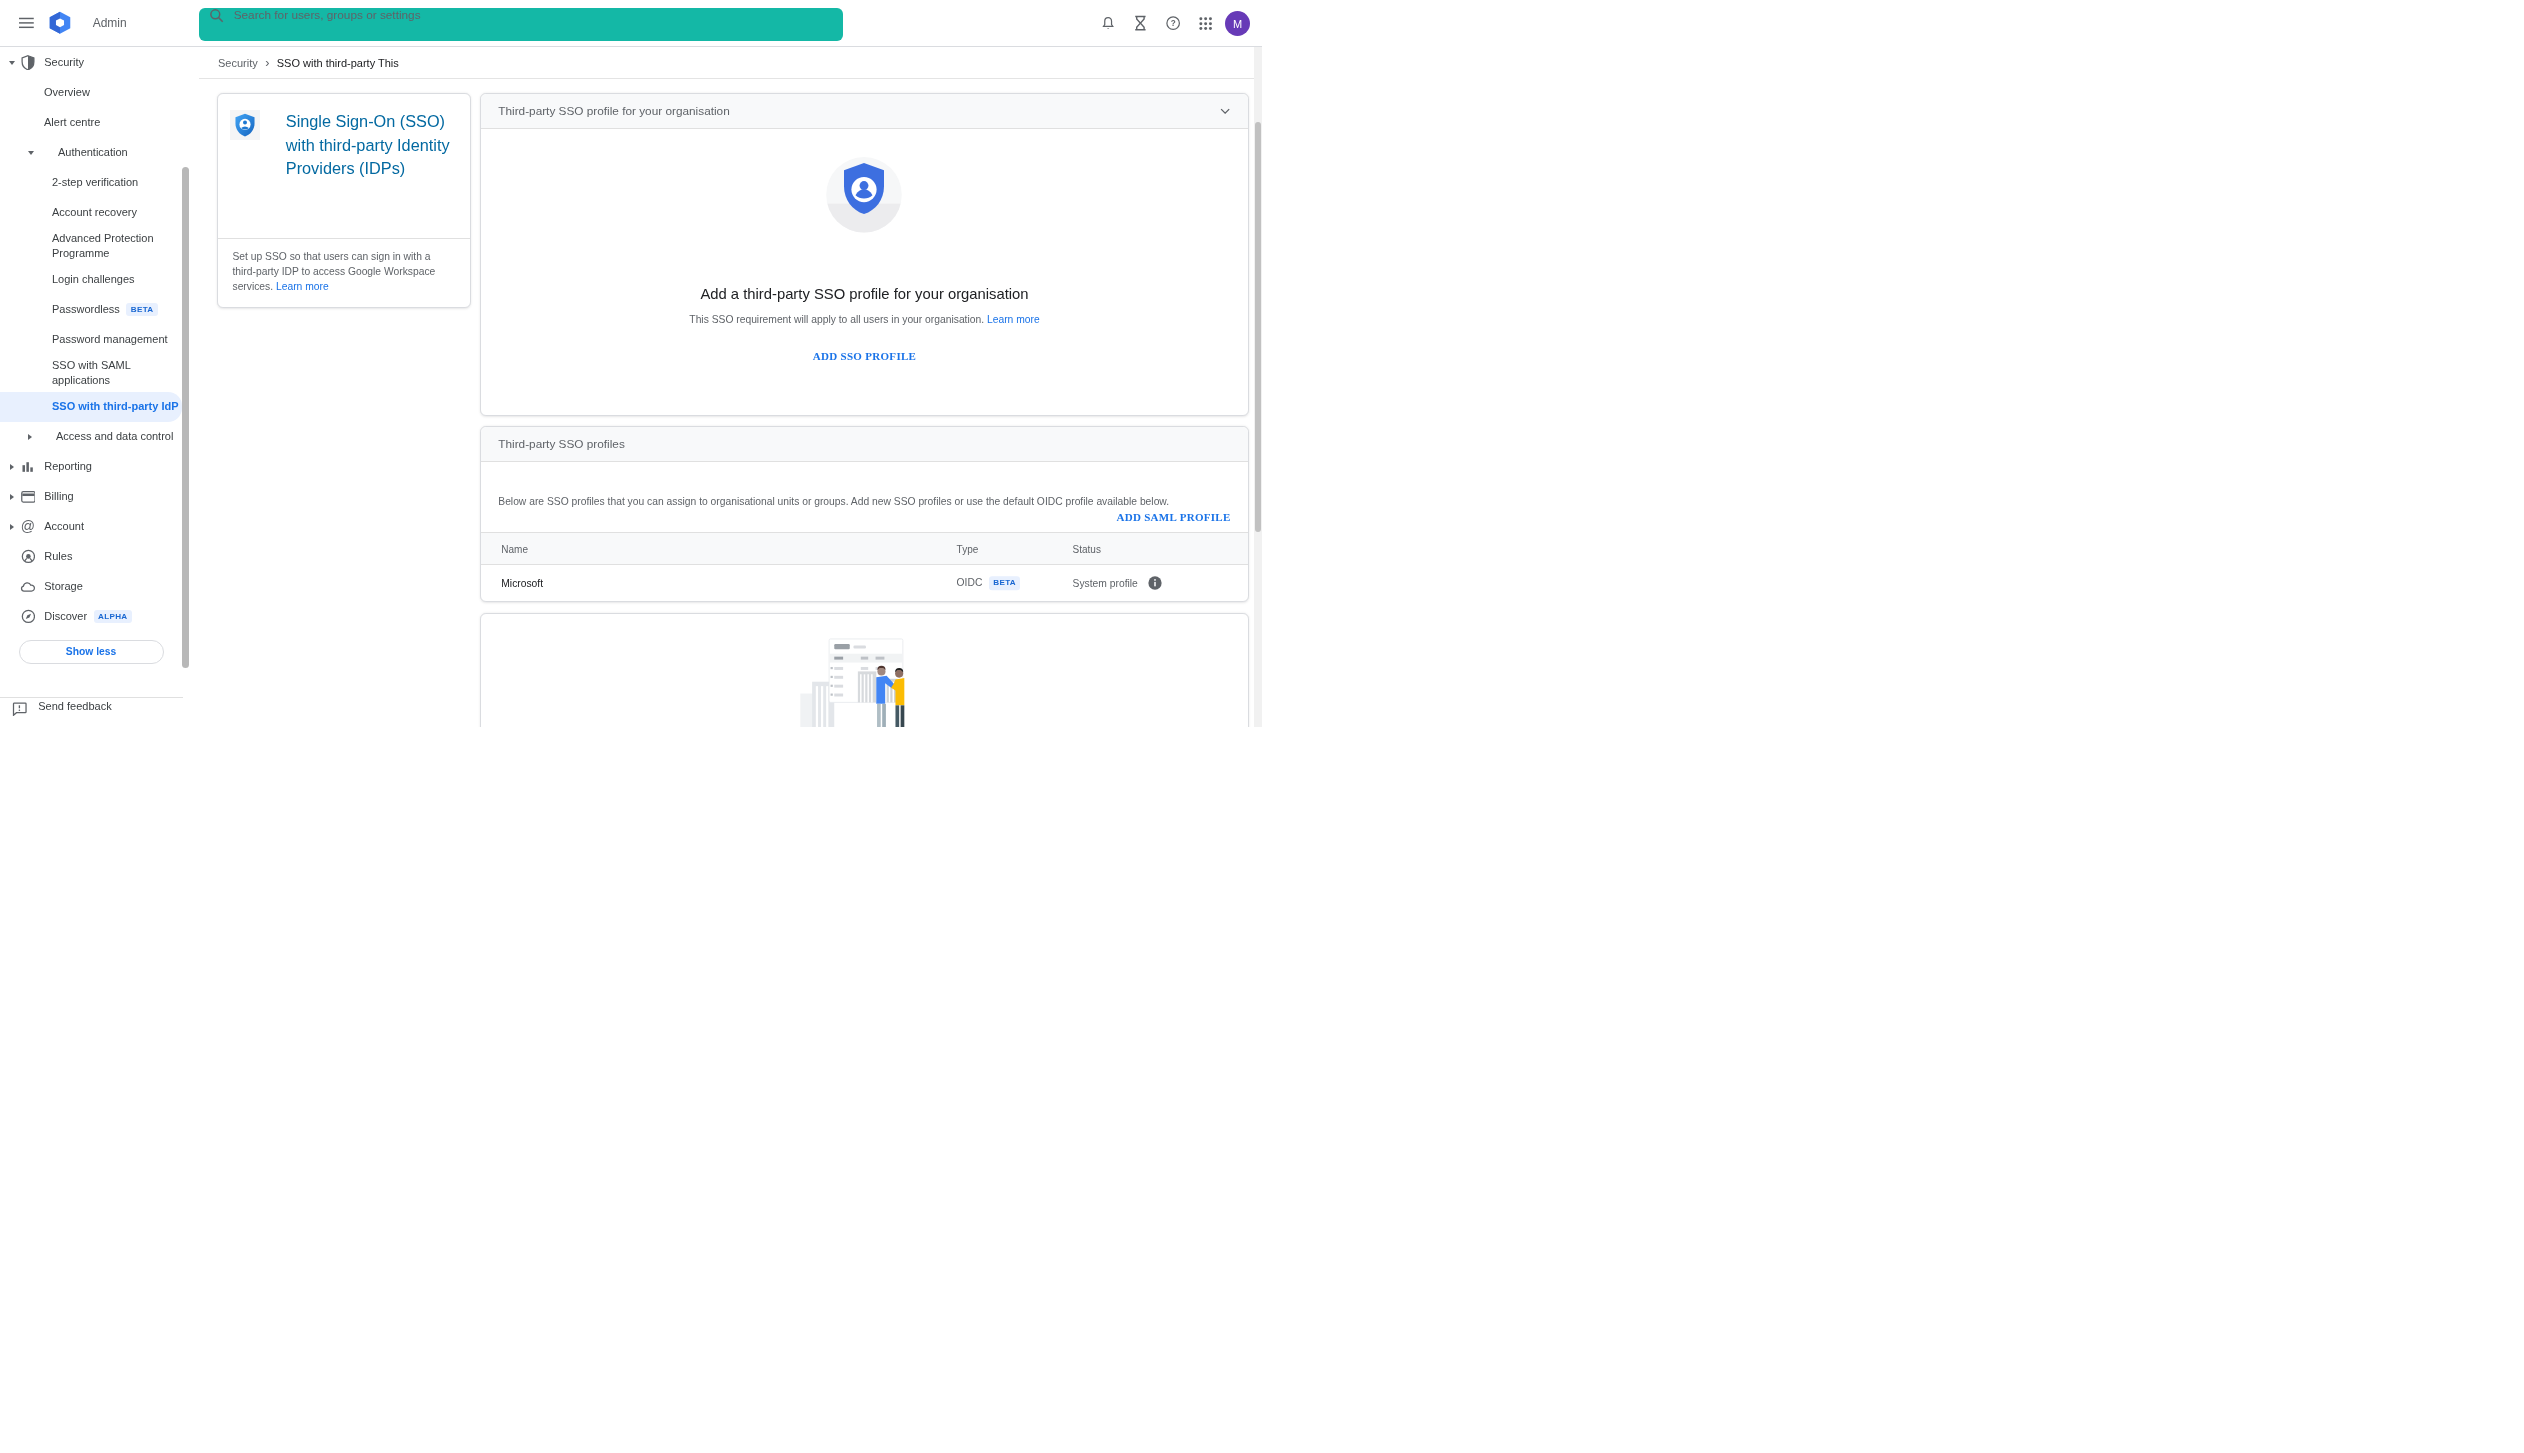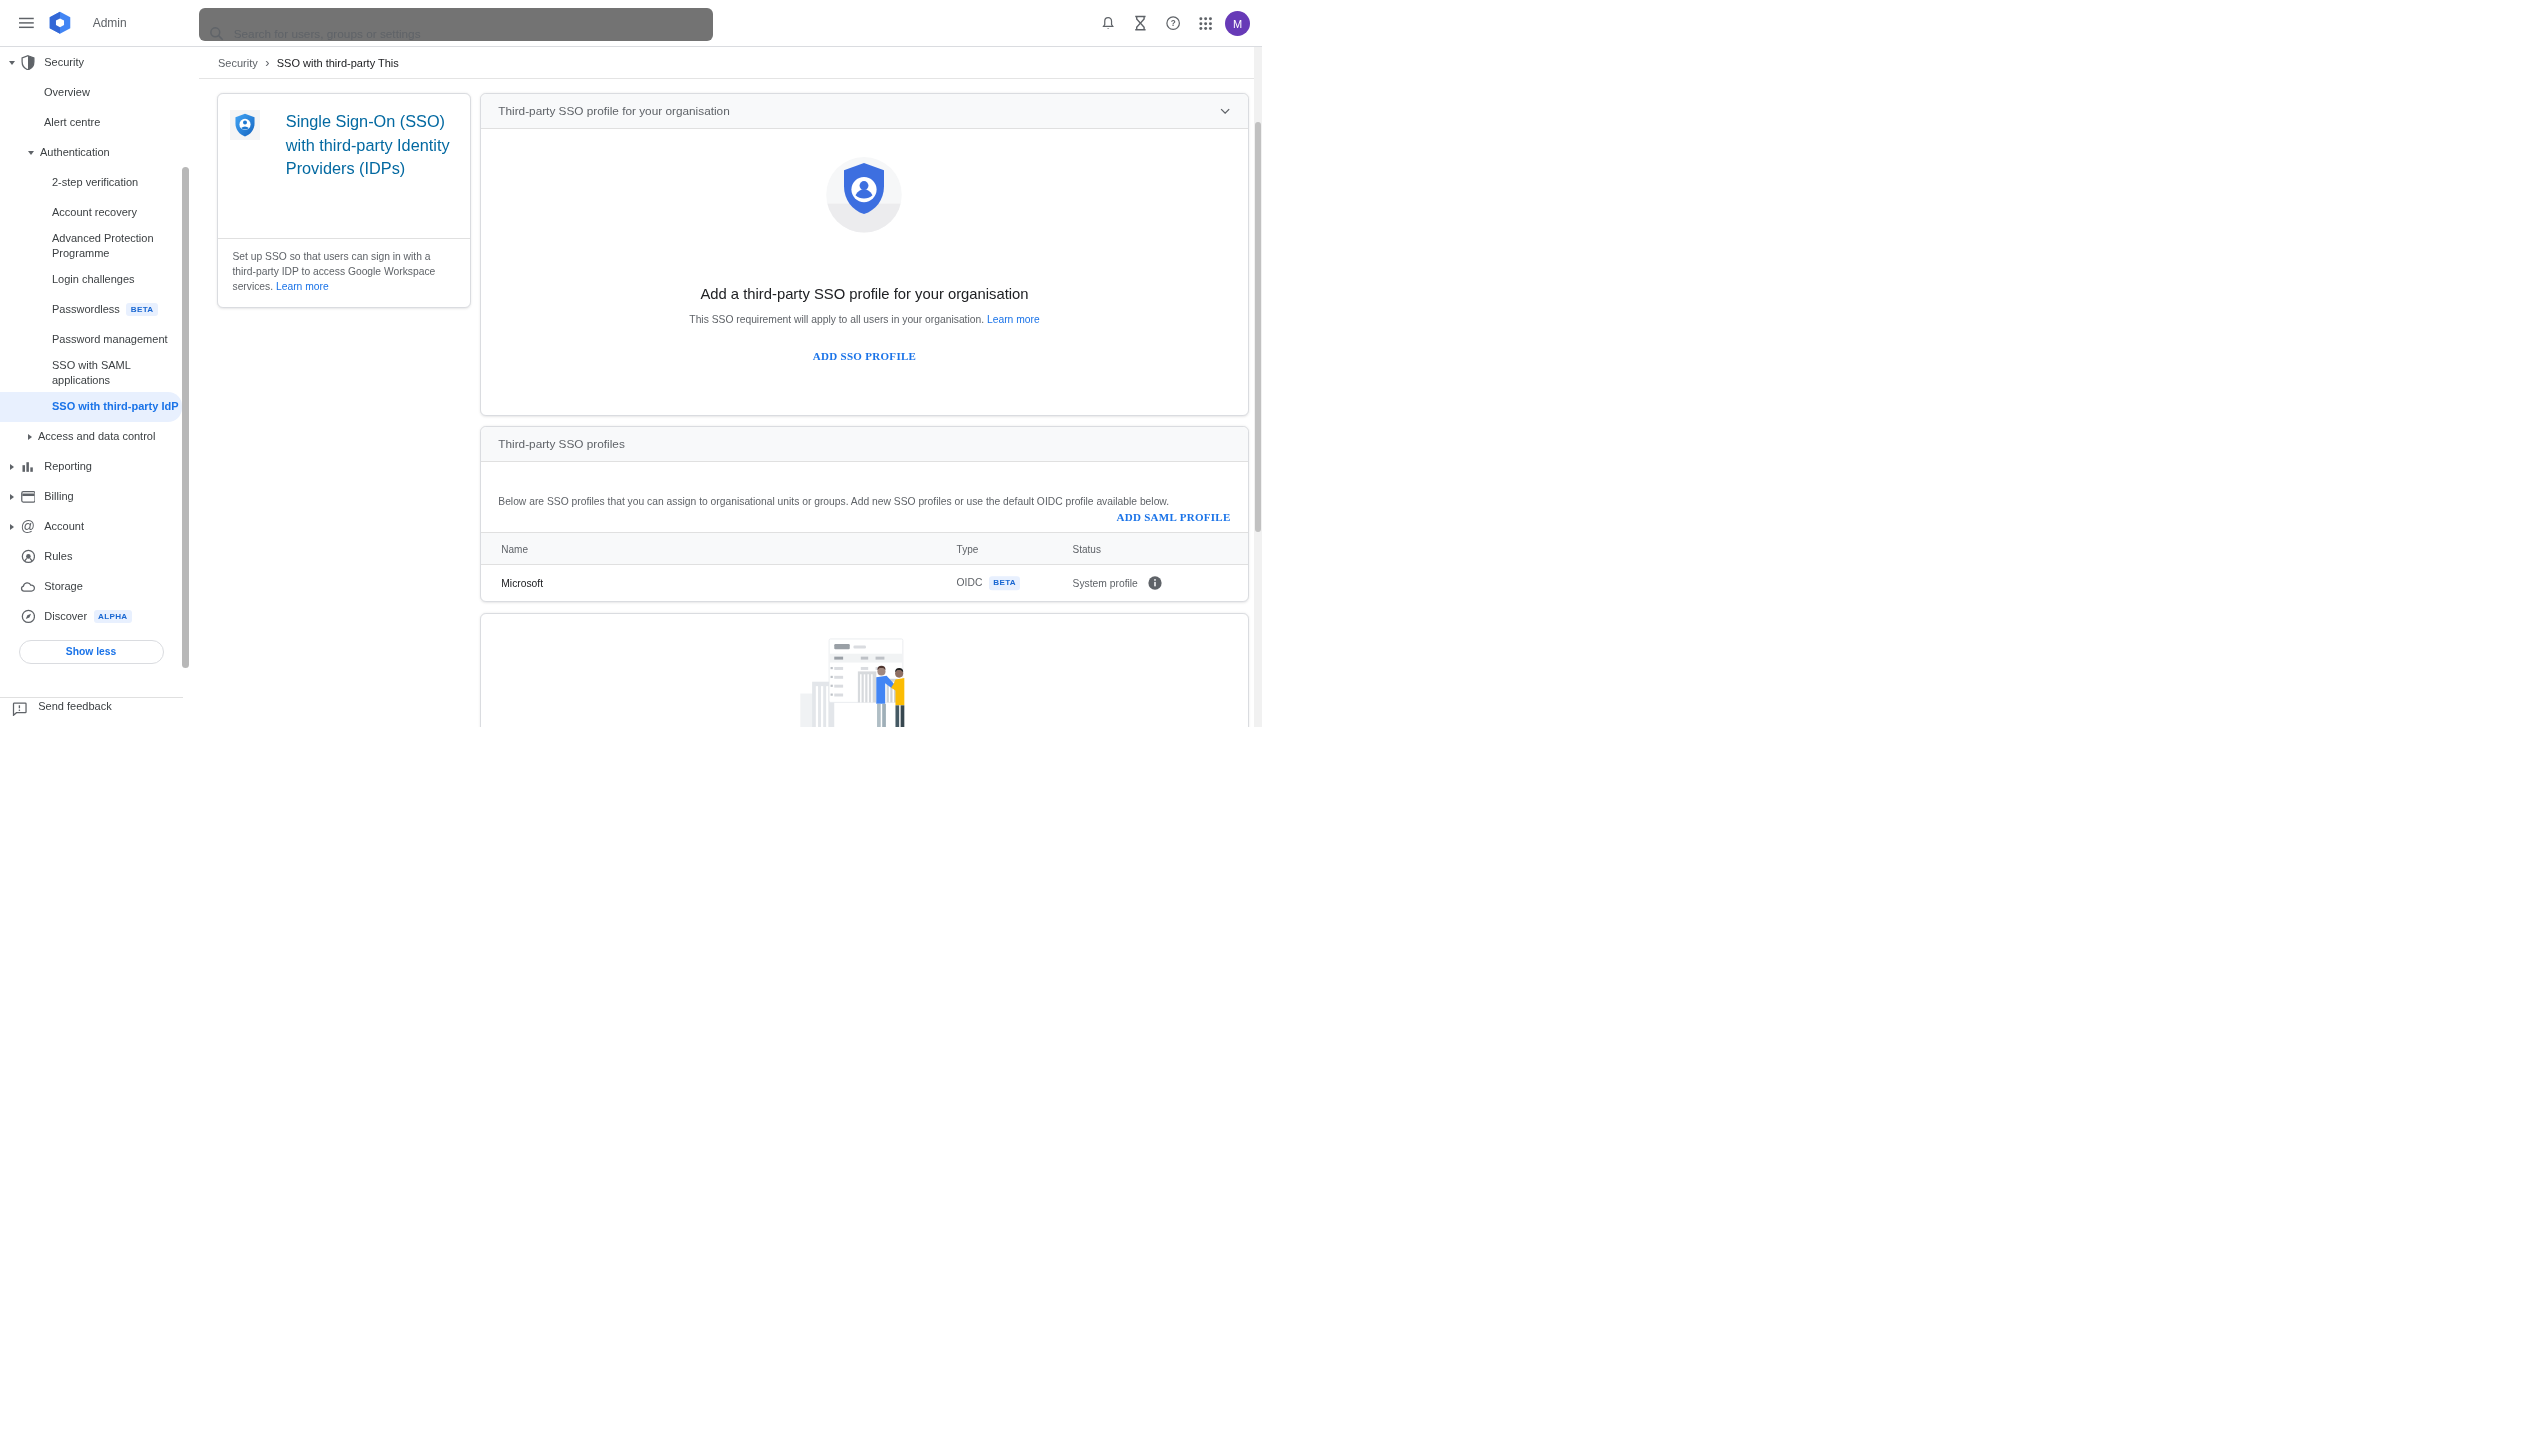--- a/index.html
+++ b/index.html
@@ -5,42 +5,42 @@
 *{margin:0;padding:0;box-sizing:border-box}
 html,body{width:1262px;height:727px}
 body{font-family:"Liberation Sans",sans-serif;background:#fff;color:#202124;overflow:hidden}
 .app{position:relative;width:1262px;height:727px;overflow:hidden;background:#fff}
 svg{display:block}
 
 .topbar{height:47px;display:flex;align-items:center;border-bottom:0.7px solid #dadce0;background:#fff;position:relative;z-index:6}
 .hamburger{width:32.5px;height:32.5px;margin-left:10.3px;display:flex;align-items:center;justify-content:center;cursor:pointer;border-radius:50%}
 .logo{display:flex;align-items:center;margin-left:5.9px}
 .logo-text{font-size:12px;color:#5f6368;margin-left:22px}
-.searchbar{position:absolute;left:199px;top:8.1px;width:514px;height:33px;background:#737373;border-radius:5.9px;display:flex;align-items:flex-end;padding:0 10.3px}
+.searchbar{position:absolute;left:199px;top:8.1px;width:644px;height:33px;background:#14b8a6;border-radius:5.9px;display:flex;align-items:flex-start;padding:0 10.3px}
 .searchbar input{flex:1;margin-left:9.6px;background:transparent;border:none;outline:none;font-size:11.8px;color:#202124;font-family:inherit}
 .searchbar input::placeholder{color:#5f6368;opacity:1}
 .topbar-right{position:absolute;right:11.8px;top:0;height:47px;display:flex;align-items:center}
 .tb-btn{width:32.5px;height:32.5px;display:flex;align-items:center;justify-content:center;cursor:pointer;border-radius:50%}
 .avatar{width:25px;height:25px;margin-left:3.7px;border-radius:50%;background:#673ab7;color:#fff;display:flex;align-items:center;justify-content:center;font-size:11px;cursor:pointer}
 
 .main{display:flex;height:680px;position:relative}
 .sidebar{width:199px;flex:none;position:relative;padding-top:0.7px}
 .content{flex:1;position:relative}
 
 .nav{width:186px}
 .nav-item{display:flex;align-items:center;height:30px;font-size:11px;color:#3c4043;cursor:pointer;width:185px}
 .nav-item.two{height:37px}
 .nav-label{line-height:14.8px}
 .caret-box{width:14.8px;display:flex;justify-content:center;flex:none}
 .nav-ic{width:17.7px;height:17.7px;display:flex;align-items:center;justify-content:center;flex:none;margin-left:0}
 .l0{padding-left:4.4px}
 .l0 .nav-label{margin-left:7.4px}
 .l1{padding-left:44px}
 .l1c{padding-left:28px}
-.l1c .nav-label{margin-left:6px}
+.l1c .nav-label{margin-left:24px}
 .l2{padding-left:52px}
 .caret-down{width:0;height:0;border-left:3.7px solid transparent;border-right:3.7px solid transparent;border-top:4.4px solid #5f6368}
 .caret-right{width:0;height:0;border-top:3.7px solid transparent;border-bottom:3.7px solid transparent;border-left:4.4px solid #5f6368}
 .nav-item.selected{background:#e8f0fe;border-radius:0 14px 14px 0;width:182px;color:#1a73e8;font-weight:700;white-space:nowrap}
 .badge{margin-left:6.6px;background:#e8f0fe;color:#1967d2;font-size:8.1px;font-weight:700;letter-spacing:0.3px;padding:2.2px 4.4px;border-radius:3px;flex:none}
 .show-less{margin:8.1px 0 0 18.5px;width:145px;height:24.4px;border:0.7px solid #dadce0;border-radius:12.6px;background:#fff;color:#1a73e8;font-size:10.3px;font-weight:700;display:flex;align-items:center;justify-content:center;cursor:pointer;font-family:inherit}
 .sb-divider{position:absolute;top:650px;left:0;width:183px;height:0.7px;background:#e0e0e0}
 .feedback{position:absolute;top:653px;left:0;width:183px;height:28px;display:flex;align-items:flex-start;padding-left:11px;cursor:pointer;color:#3c4043;font-size:11px}
 .feedback .nav-ic{margin-right:9.6px}
 .sb-scroll{position:absolute;left:182px;top:120px;width:6.6px;height:501px;background:#b8b8b8;border-radius:3.7px}

